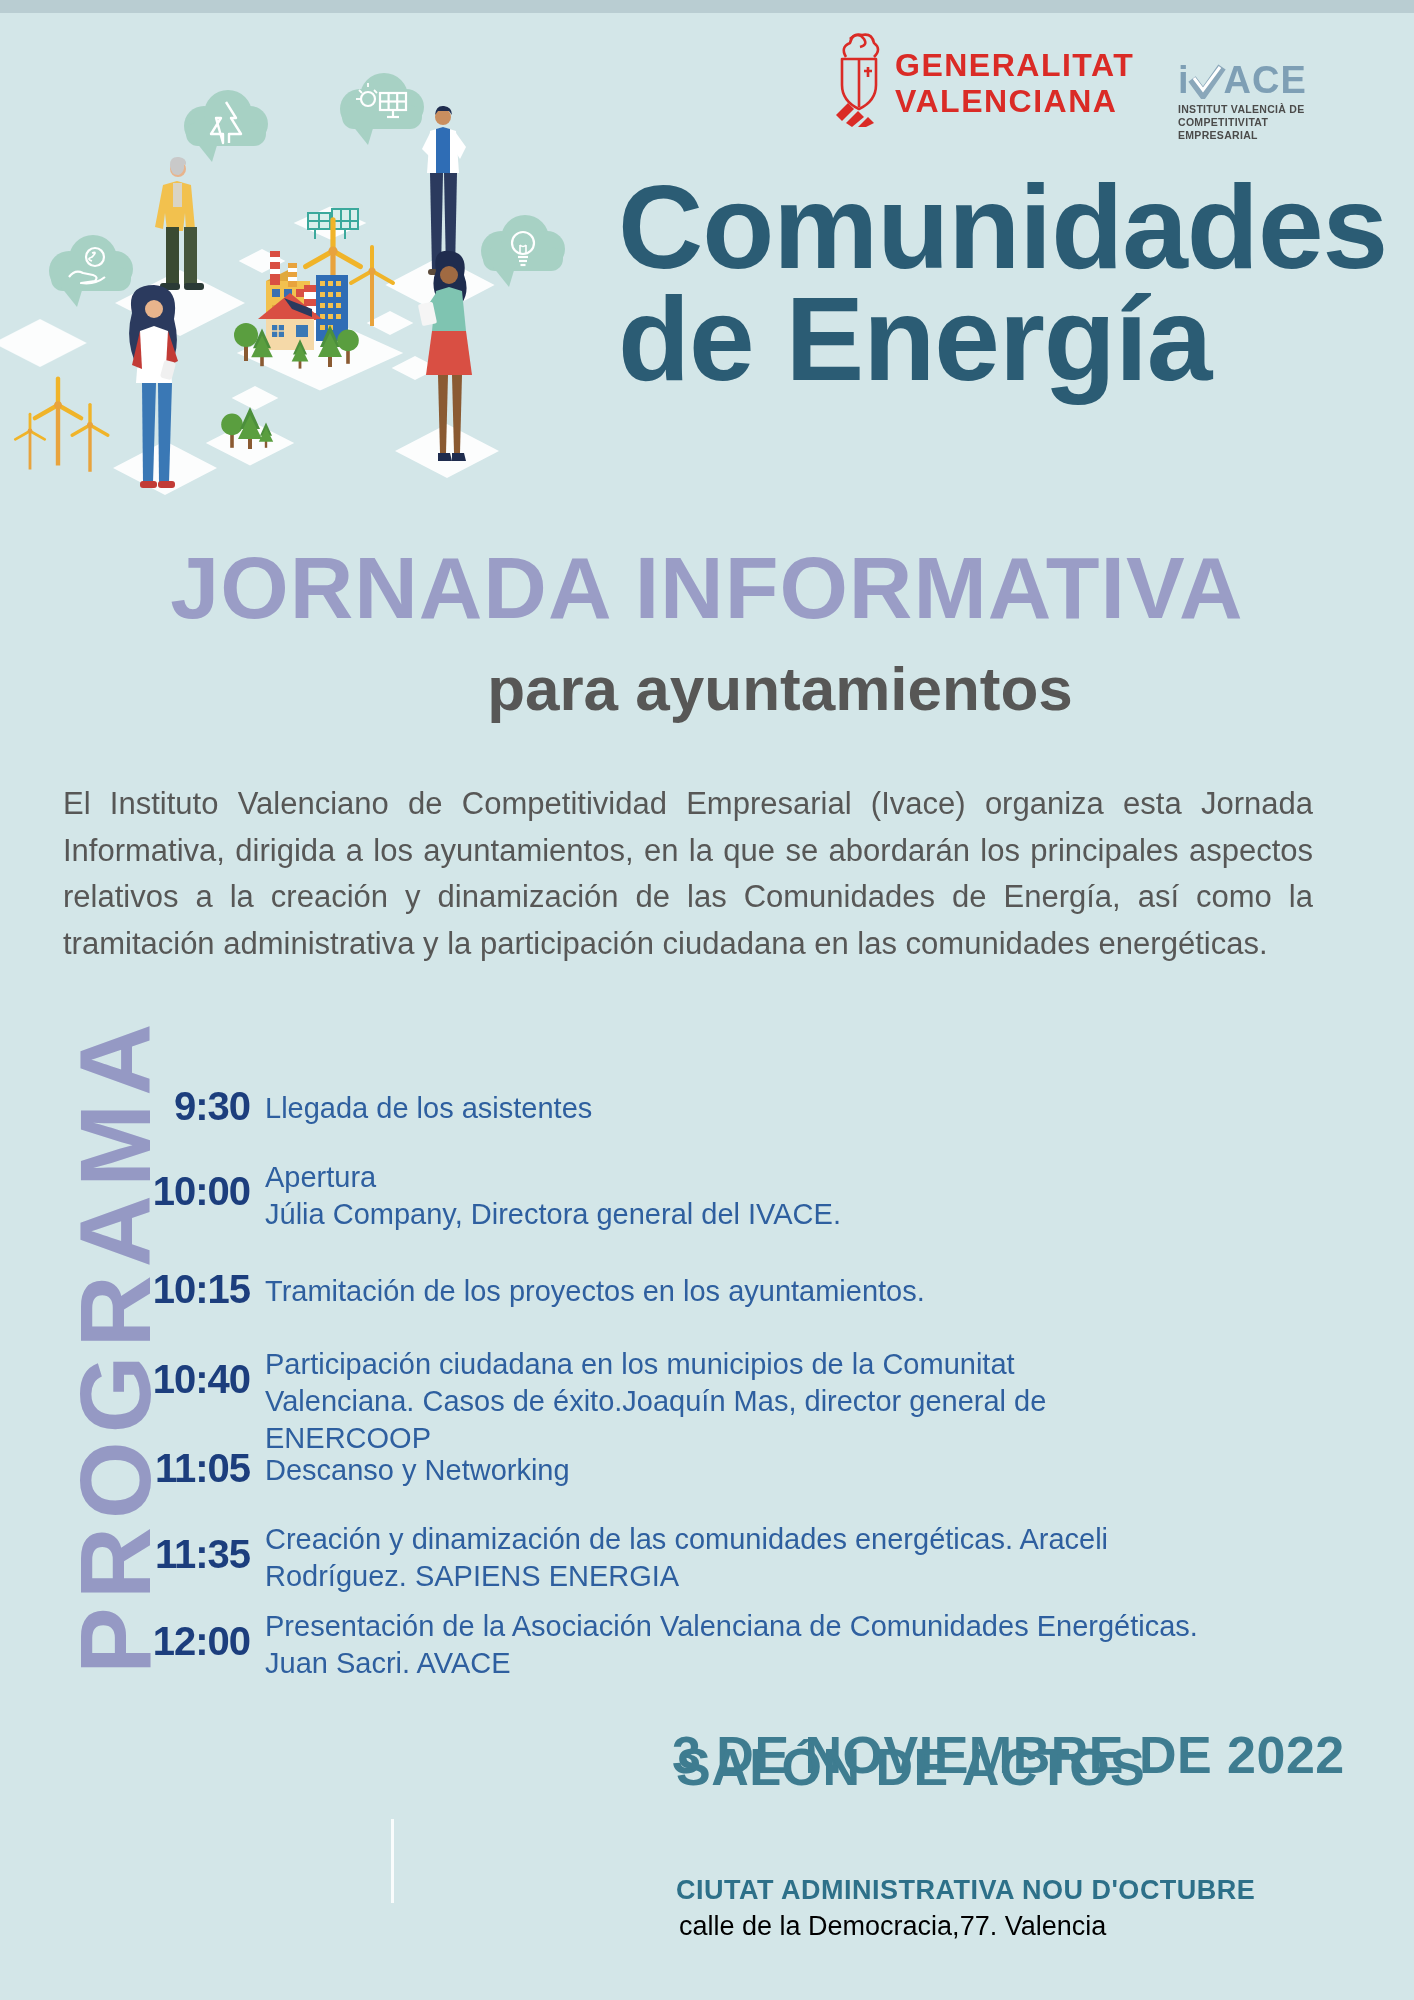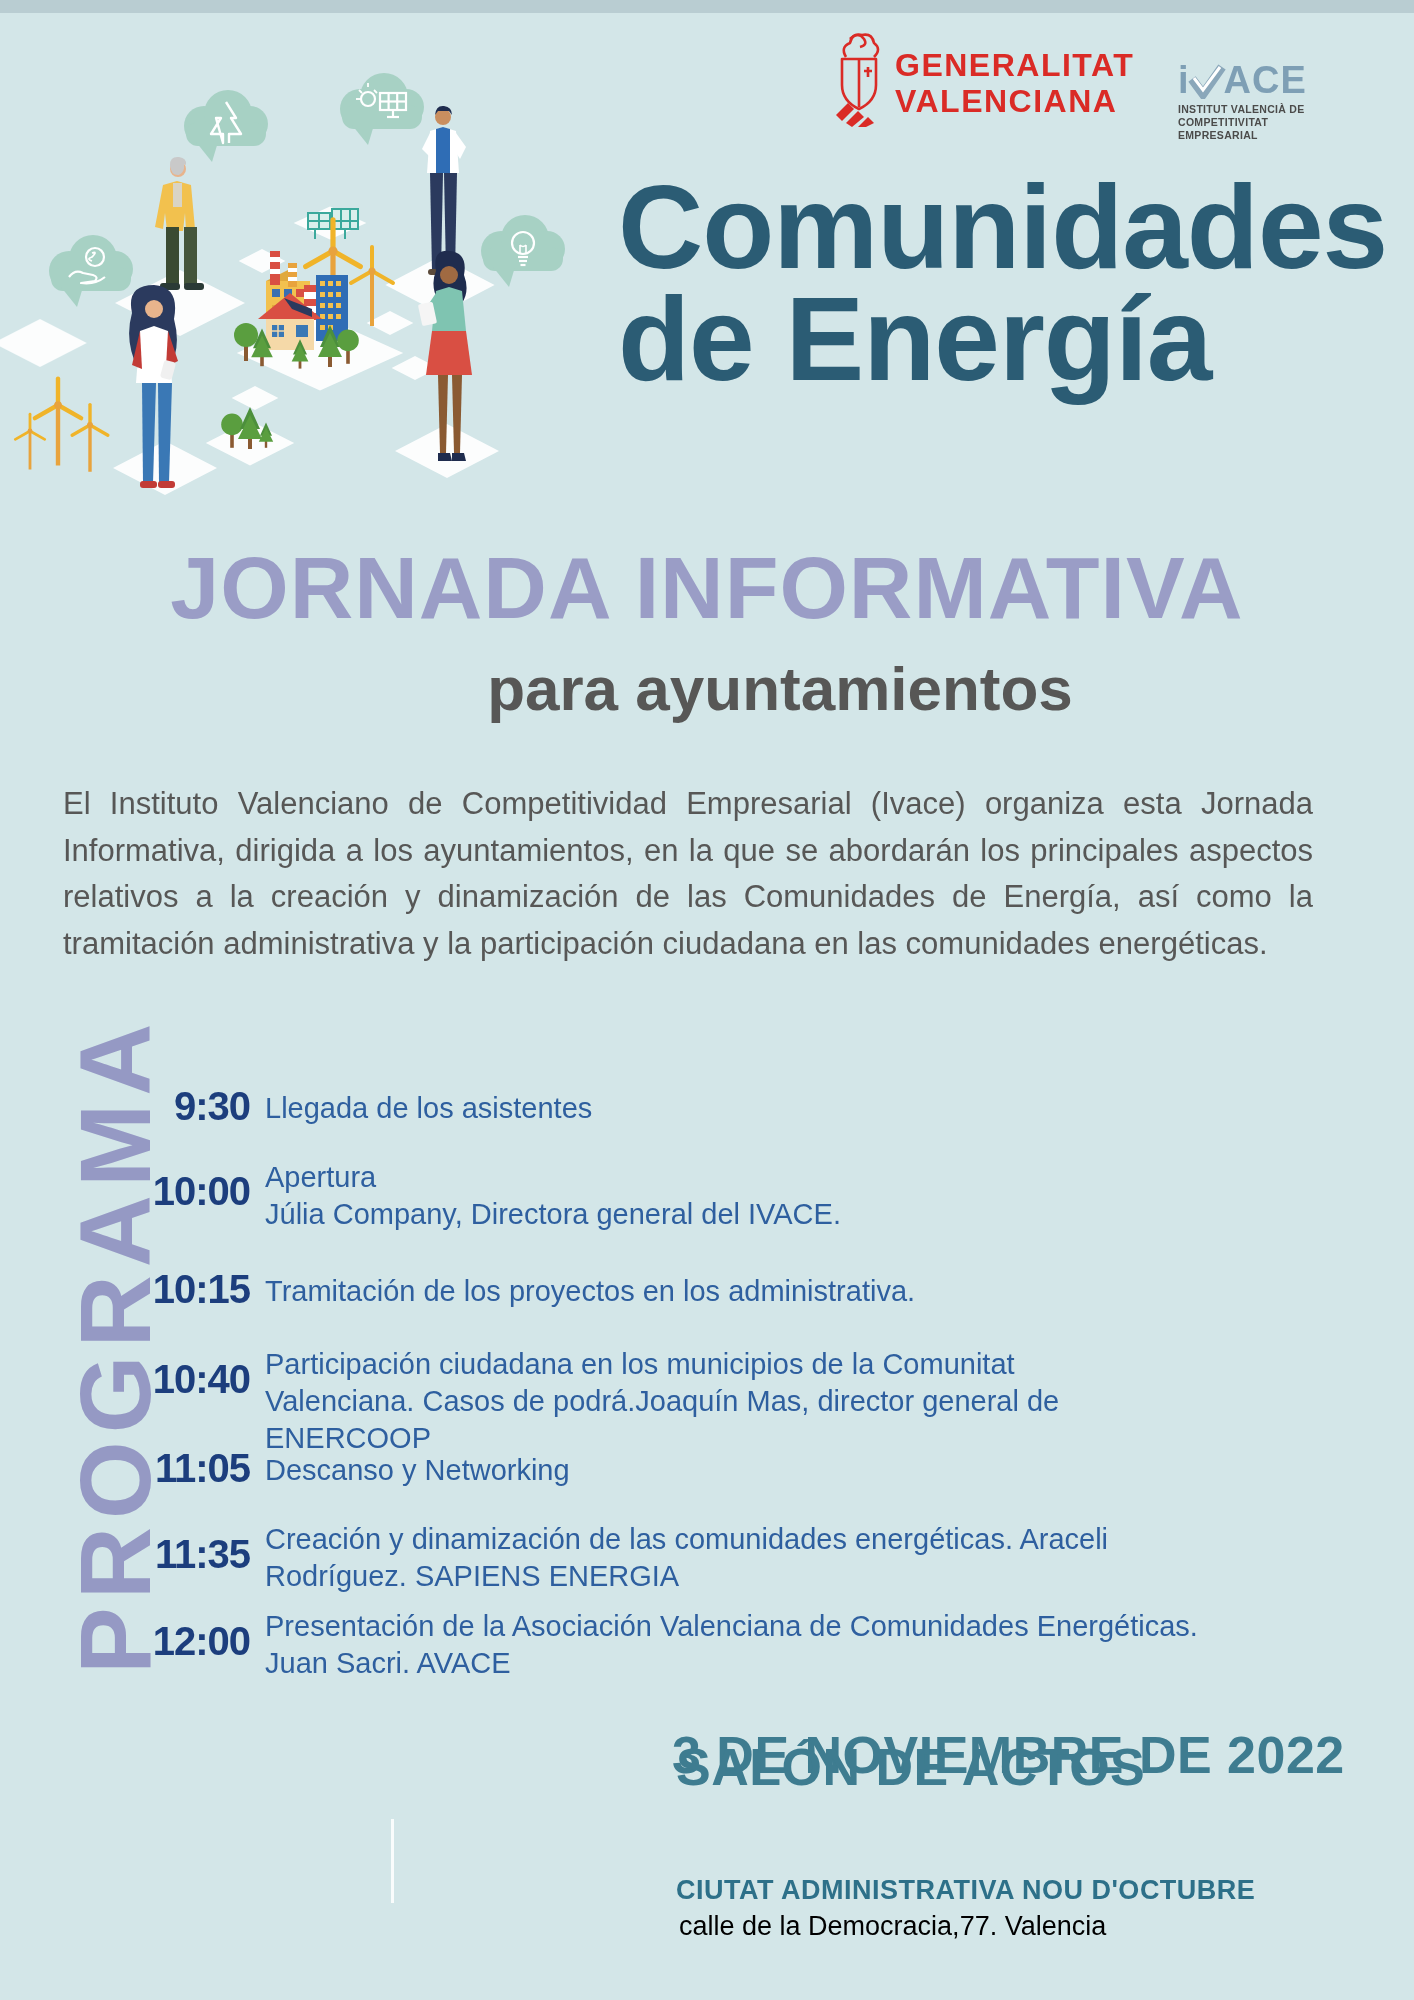--- a/index.html
+++ b/index.html
@@ -319,25 +319,25 @@
   <div class="abs program-label">PROGRAMA</div>
 
   <div class="abs ptime" style="top:1073px">9:30</div>
   <div class="abs pdesc" style="top:1077px">Llegada de los asistentes</div>
 
   <div class="abs ptime" style="top:1158px">10:00</div>
   <div class="abs pdesc" style="top:1146px">Apertura
 Júlia Company, Directora general del IVACE.</div>
 
   <div class="abs ptime" style="top:1256px">10:15</div>
-  <div class="abs pdesc" style="top:1260px">Tramitación de los proyectos en los administrativa.</div>
+  <div class="abs pdesc" style="top:1260px">Tramitación de los proyectos en los ayuntamientos.</div>
 
   <div class="abs ptime" style="top:1346px">10:40</div>
   <div class="abs pdesc" style="top:1333px">Participación ciudadana en los municipios de la Comunitat
-Valenciana. Casos de podrá.Joaquín Mas, director general de
+Valenciana. Casos de éxito.Joaquín Mas, director general de
 ENERCOOP</div>
 
   <div class="abs ptime" style="top:1435px">11:05</div>
   <div class="abs pdesc" style="top:1439px">Descanso y Networking</div>
 
   <div class="abs ptime" style="top:1521px">11:35</div>
   <div class="abs pdesc" style="top:1508px">Creación y dinamización de las comunidades energéticas. Araceli
 Rodríguez. SAPIENS ENERGIA</div>
 
   <div class="abs ptime" style="top:1608px">12:00</div>

